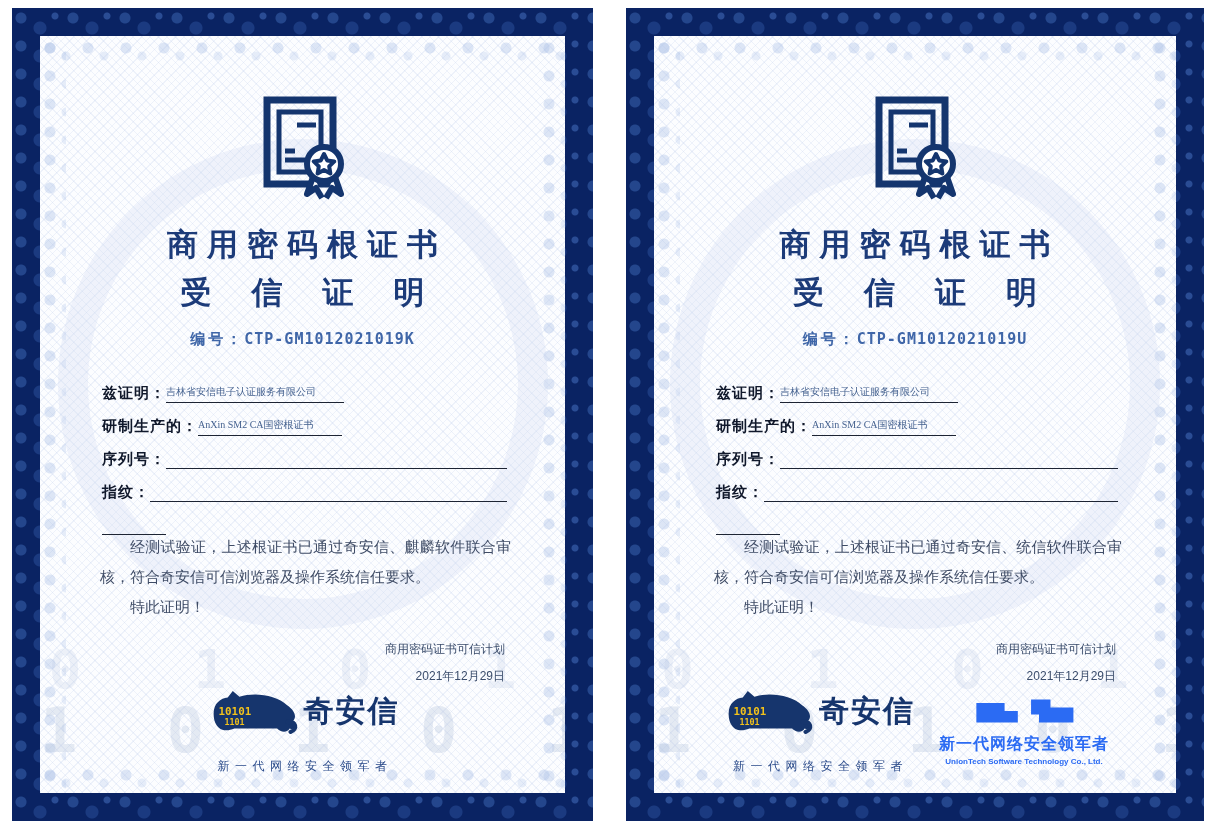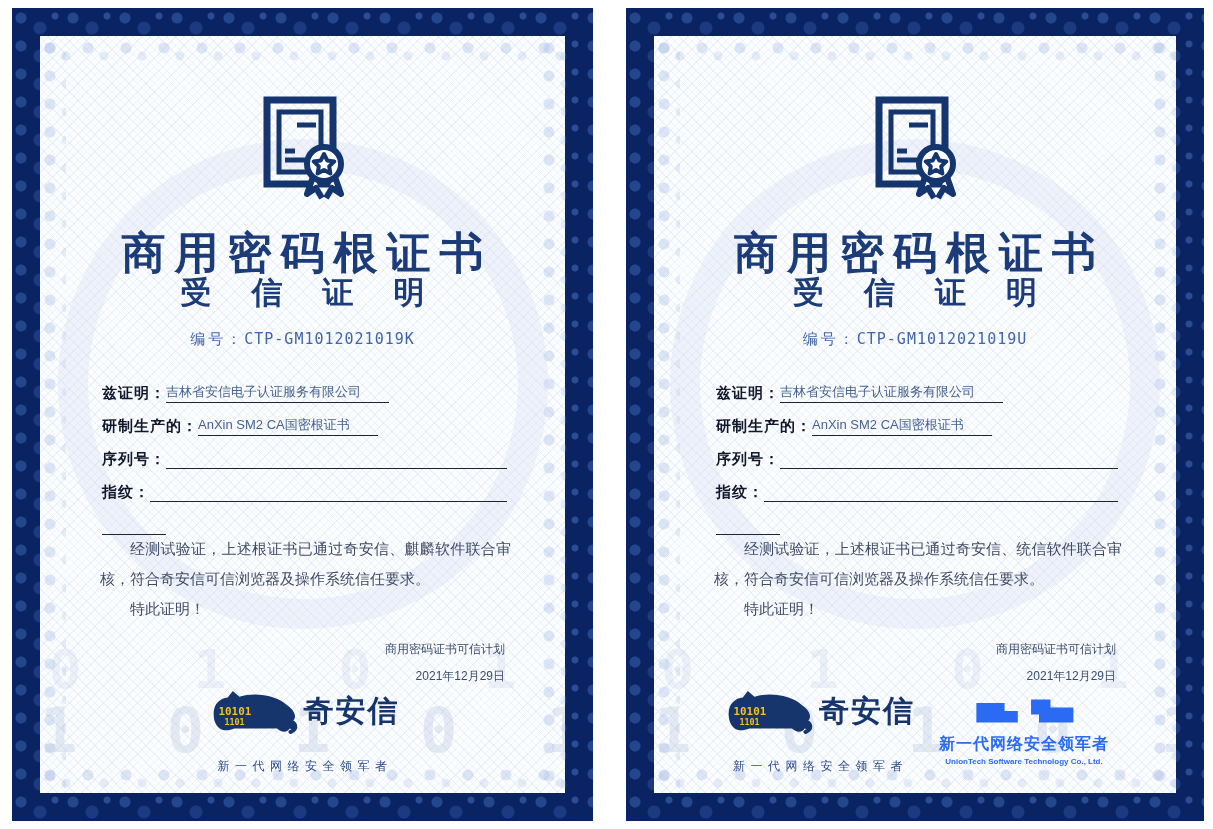--- a/index.html
+++ b/index.html
@@ -53,55 +53,55 @@
     color:rgba(183,197,222,0.35);letter-spacing:26px;pointer-events:none;
     white-space:nowrap;
   }
   .wm-digits.row1{bottom:26px;font-size:62px;}
   .wm-digits.row2{bottom:92px;font-size:54px;color:rgba(183,197,222,0.22);letter-spacing:40px;}
   
   .badge{position:absolute;top:58px;left:0;right:0;text-align:center;}
   .title1{
     position:absolute;top:188px;left:0;right:0;text-align:center;
     font-family:"DejaVu Serif","Liberation Serif",serif;font-weight:bold;
-    font-size:44px;color:#1c3b79;letter-spacing:9px;padding-left:9px;
+    font-size:31px;color:#1c3b79;letter-spacing:9px;padding-left:9px;
   }
   .title2{
     position:absolute;top:236px;left:0;right:0;text-align:center;
     font-family:"DejaVu Serif","Liberation Serif",serif;font-weight:bold;
     font-size:31px;color:#1c3b79;letter-spacing:40px;padding-left:40px;
   }
   .serial{
     position:absolute;top:294px;left:0;right:0;text-align:center;
-    font-size:15px;color:#3f66a8;
+    font-size:15px;color:#3f66a8;font-weight:bold;
   }
   .serial .lab{letter-spacing:3px;}
   .serial .num{font-family:"DejaVu Sans Mono",monospace;letter-spacing:1px;}
   .fields{position:absolute;top:345px;left:62px;right:58px;}
   .frow{display:flex;align-items:flex-end;margin-bottom:11px;height:22px;}
   .flab{
     flex:none;font-weight:bold;color:#10182b;font-size:15px;
     letter-spacing:1px;white-space:nowrap;
   }
   .fval{
-    font-family:Liberation Sans, sans-serif;
-    font-size:13px;color:#44618f;border-bottom:1.5px solid #1d2433;
+    font-family:Liberation Serif, serif;
+    font-size:10px;color:#44618f;border-bottom:1.5px solid #1d2433;
     white-space:nowrap;line-height:20px;
   }
   .fval.texted{padding-right:28px;}
   .fval.fill{flex:1;}
   .cont-line{
     position:absolute;top:478px;left:62px;width:64px;
     border-bottom:1.5px solid #1d2433;height:20px;
   }
   .para{
     position:absolute;top:498px;left:60px;right:54px;
     font-size:15px;line-height:30px;color:#3f4c66;text-align:justify;
   }
-  .para p{margin:0;text-indent:2em;}
+  .para p{margin:0;text-indent:2em;font-family:Liberation Mono, monospace;}
   .sig{
     position:absolute;top:600px;left:60px;right:60px;text-align:right;
     font-size:12px;line-height:27px;color:#3a4c6b;
   }
   
   .logos{
     position:absolute;top:650px;left:0;right:0;
     display:flex;justify-content:center;align-items:center;gap:24px;
   }
   .qax{text-align:center;}

